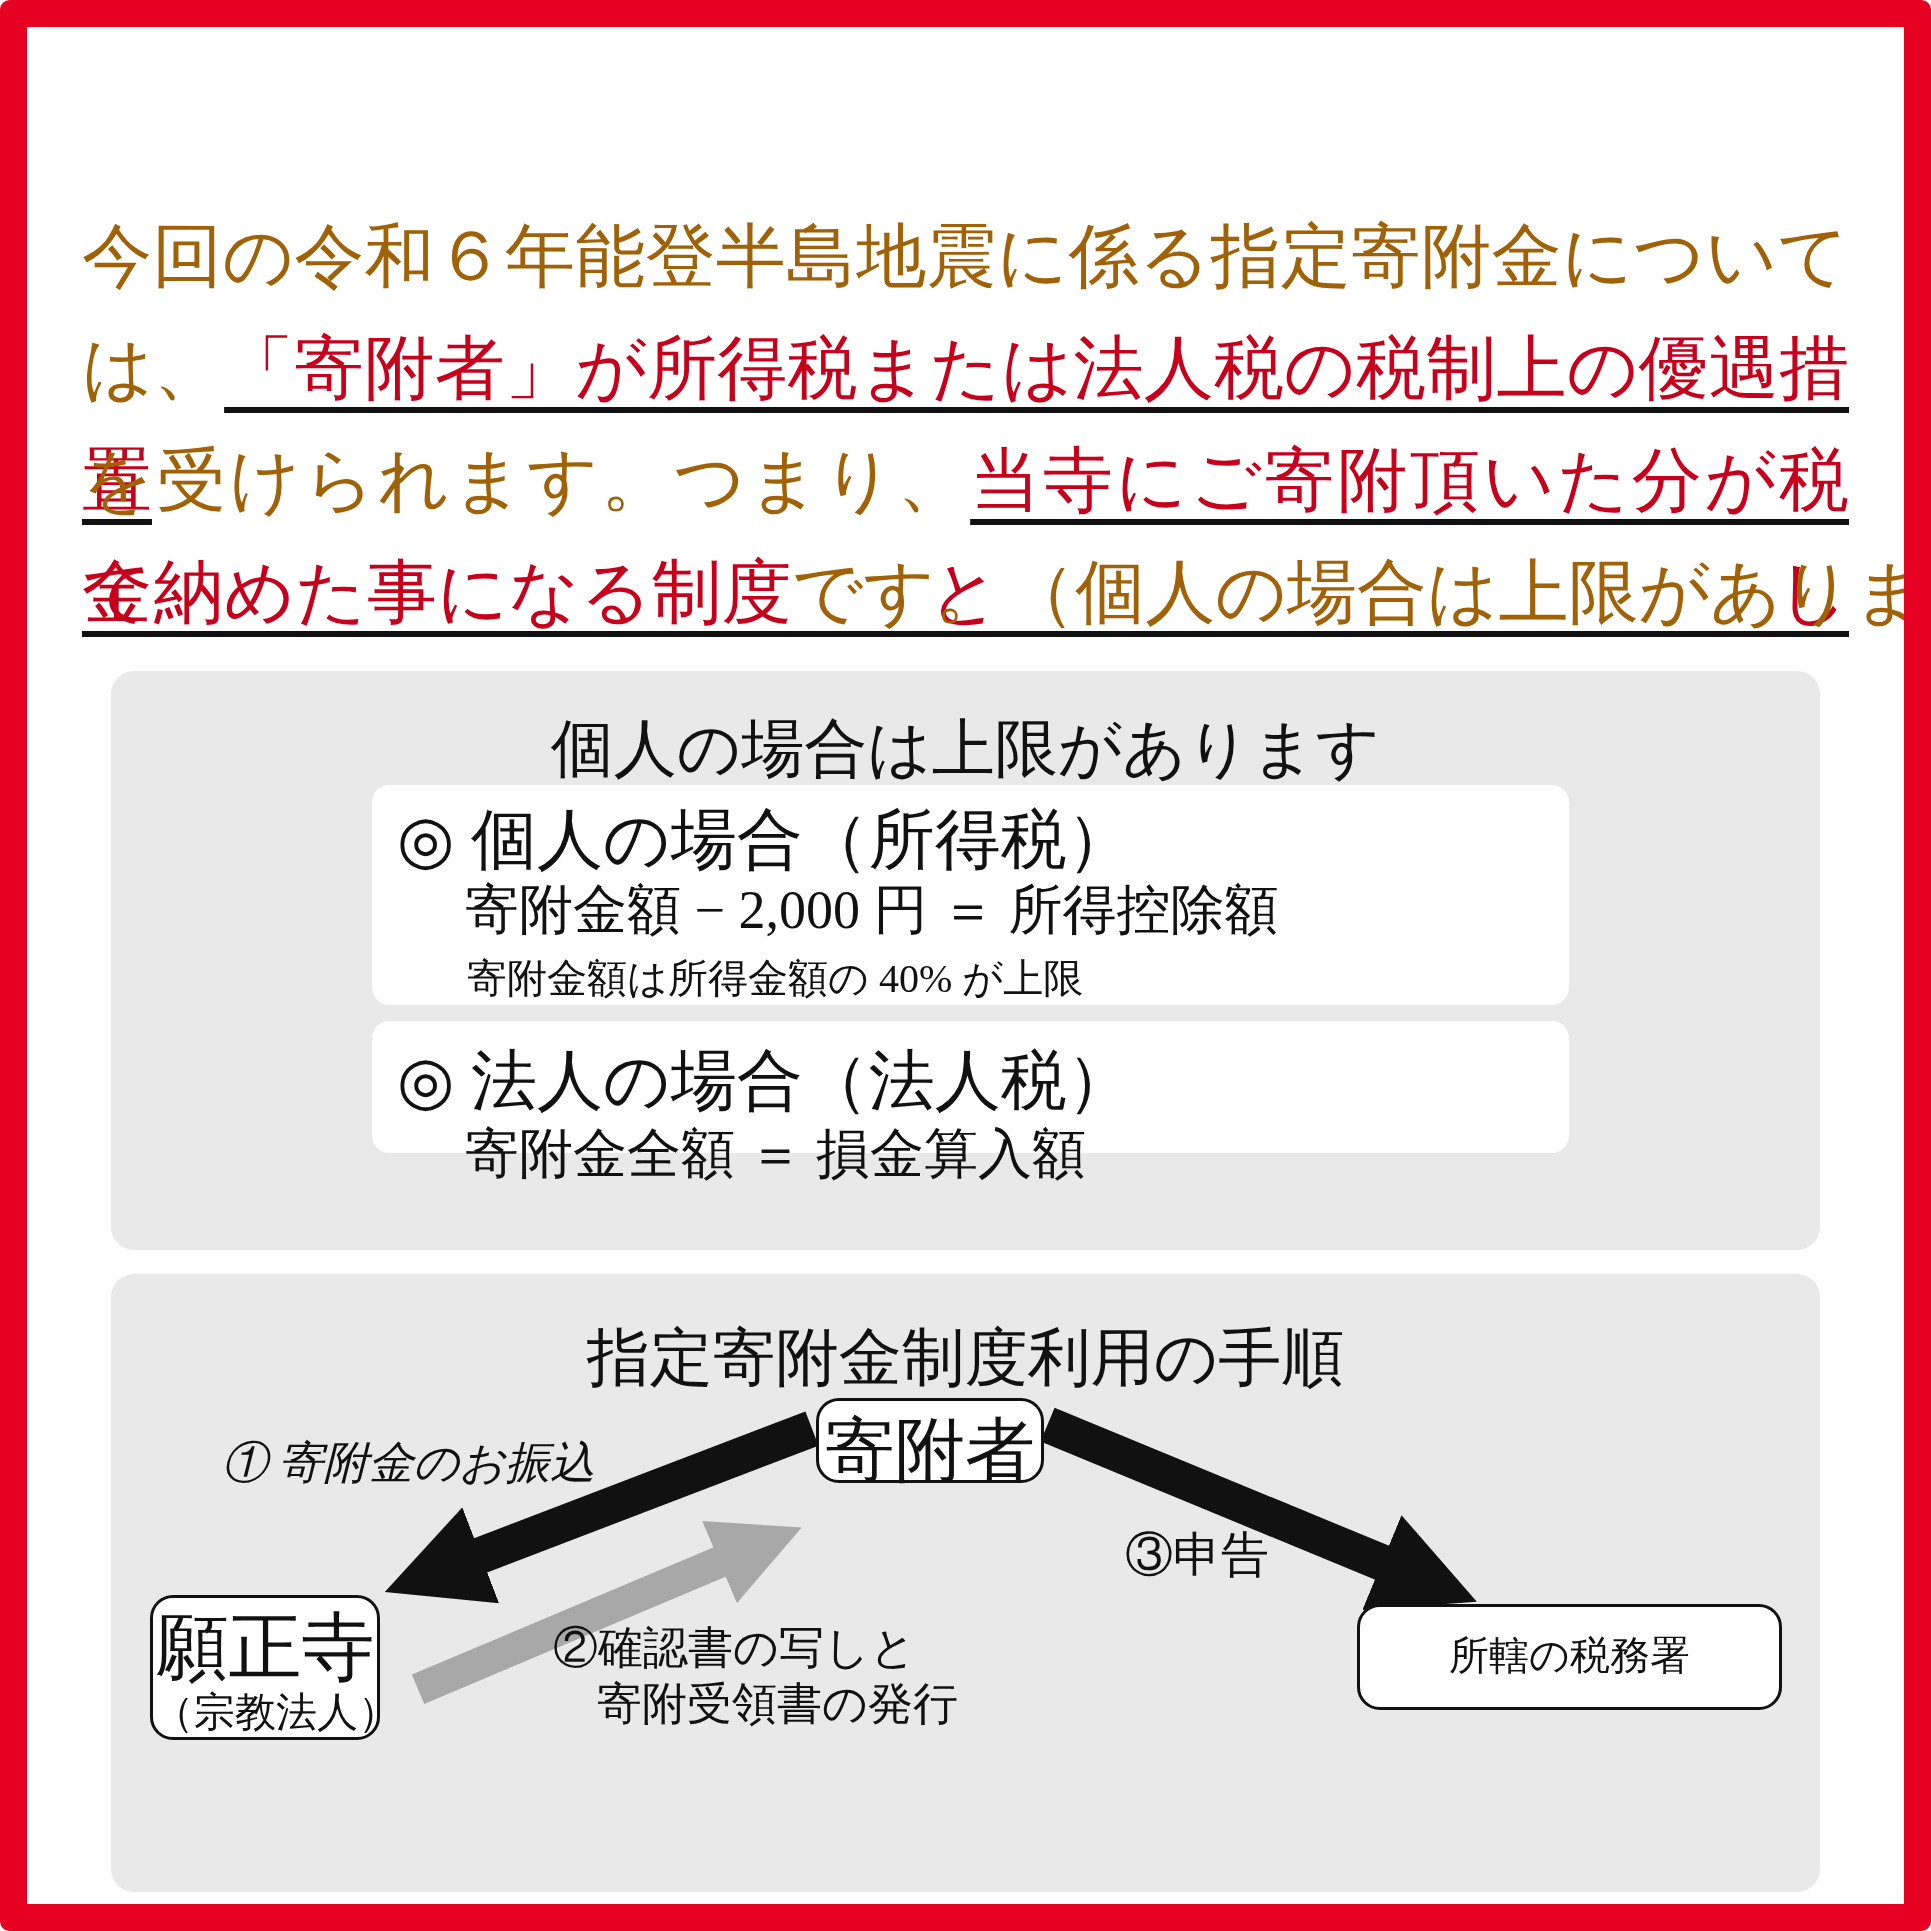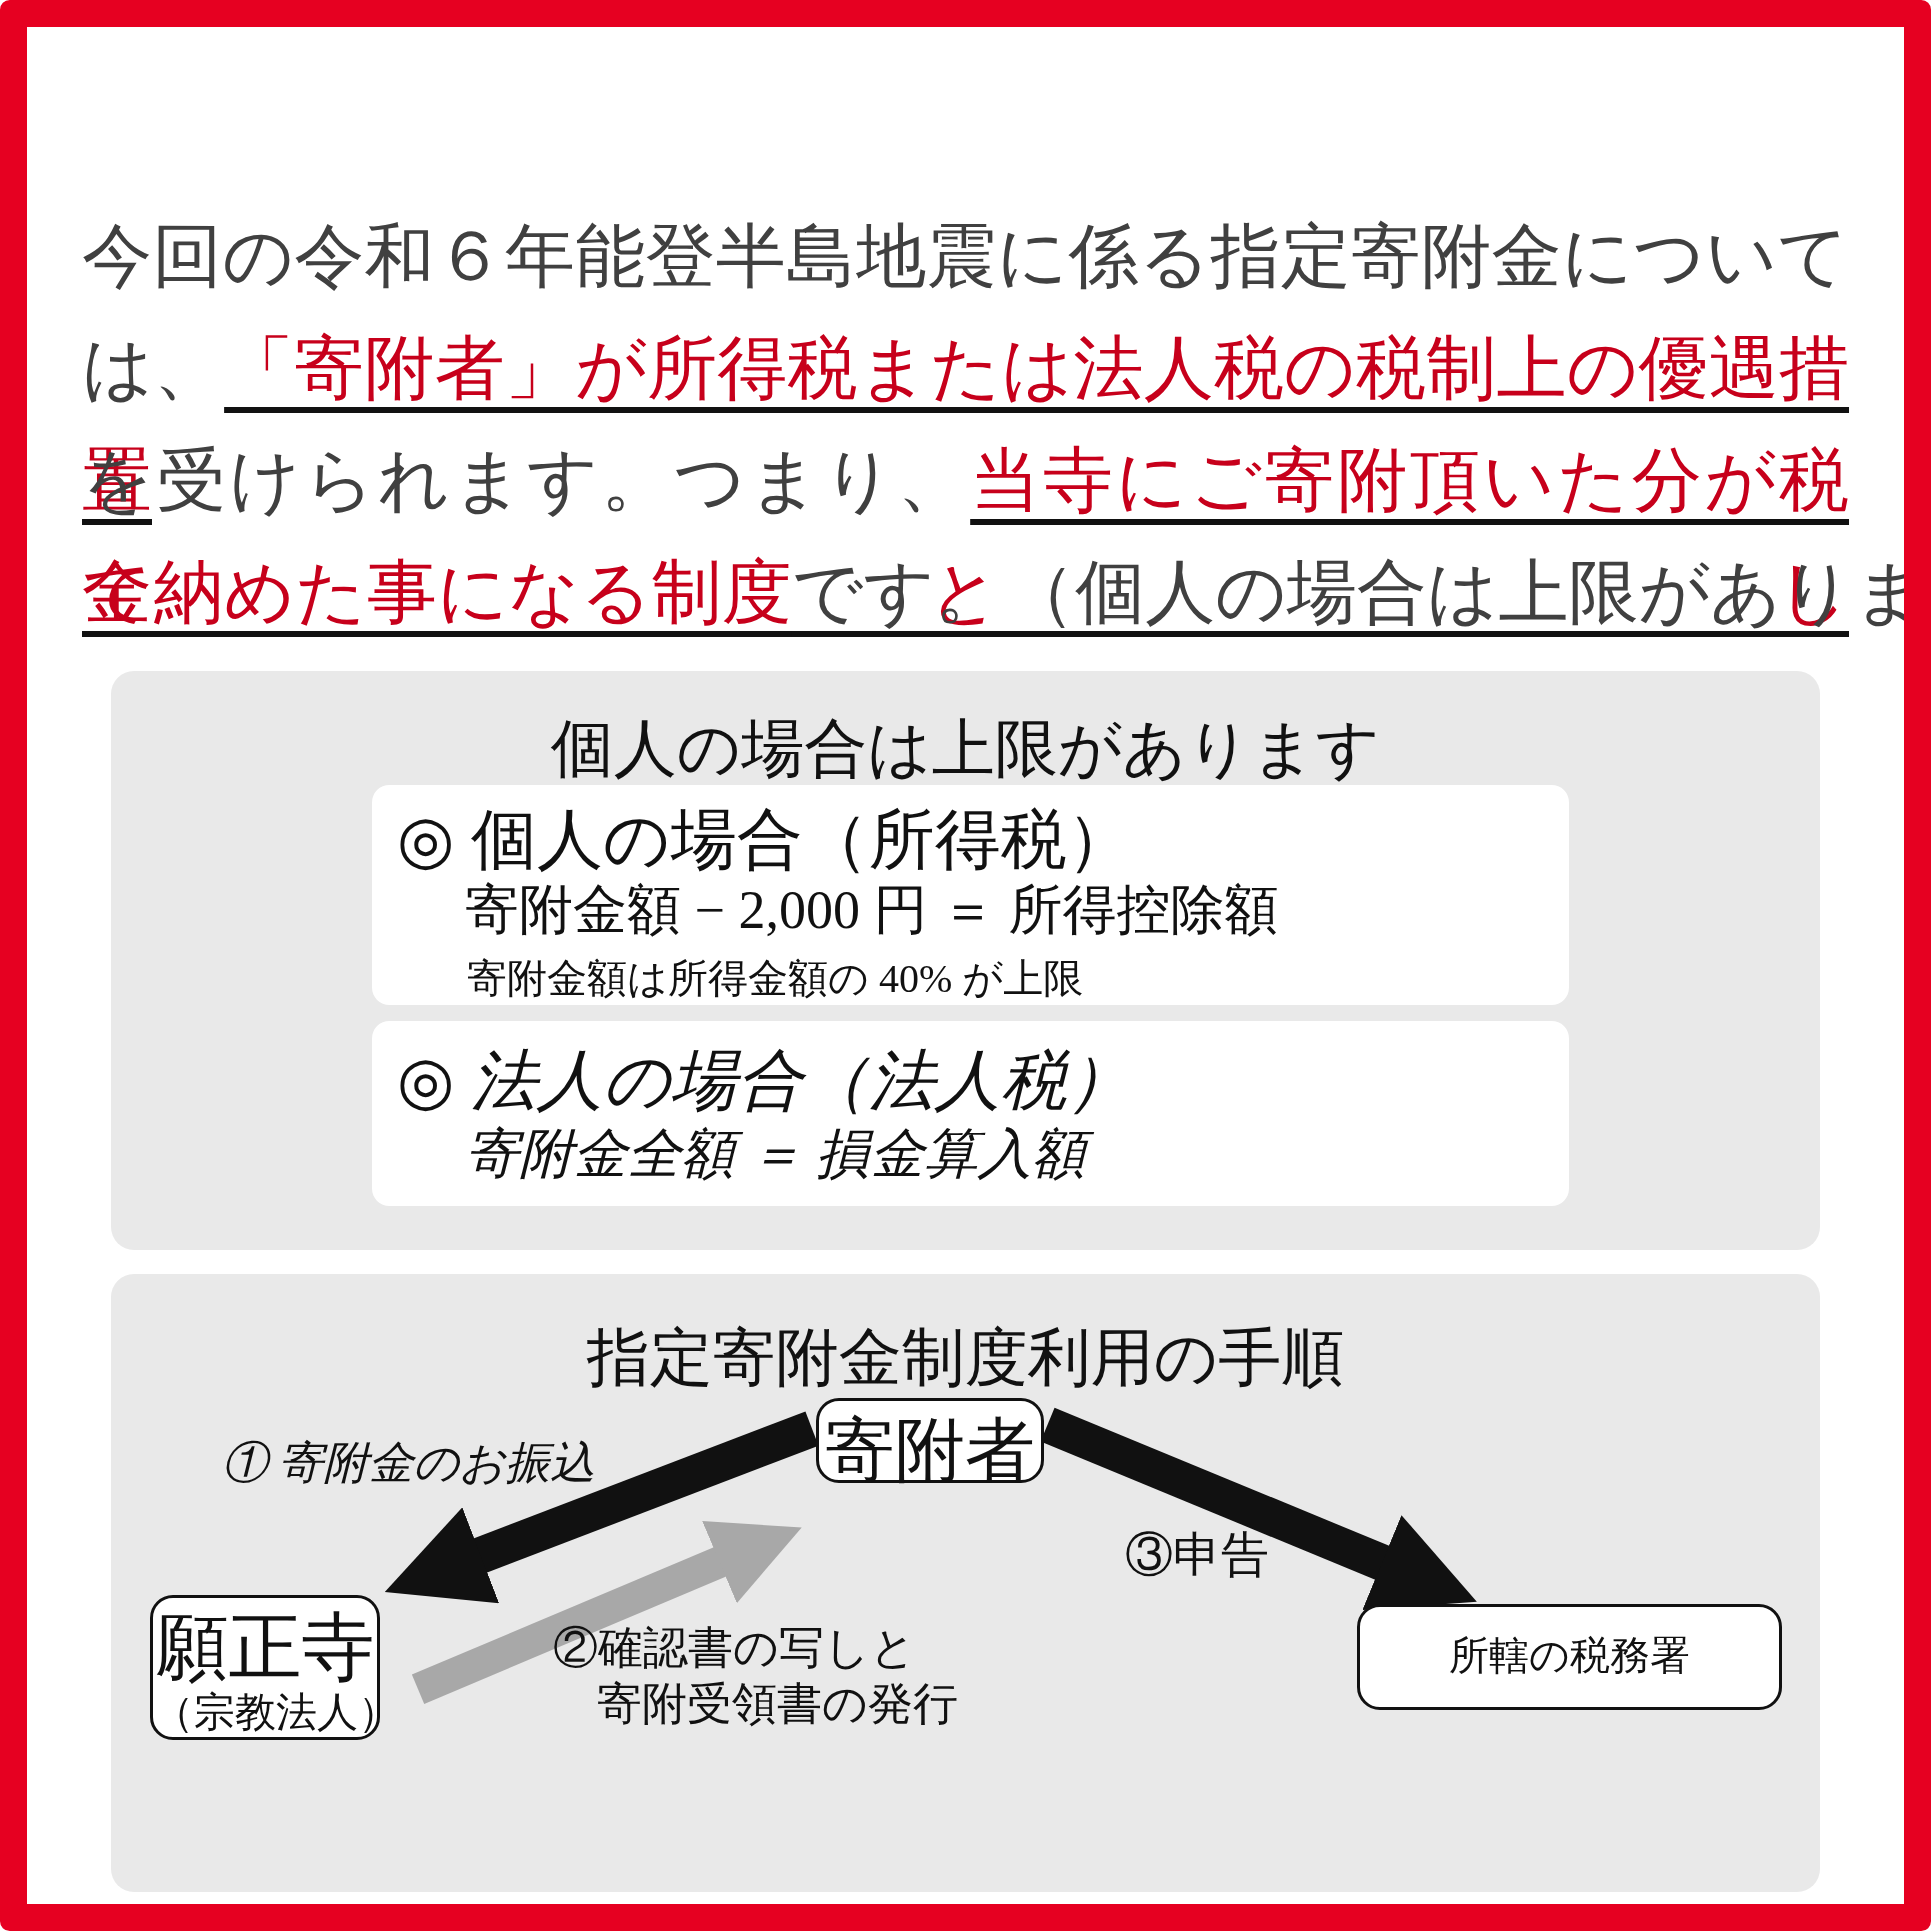--- a/index.html
+++ b/index.html
@@ -13,39 +13,39 @@
     pointer-events:none;z-index:50;
   }
   .title{
     position:absolute;top:50px;left:0;width:100%;text-align:center;
     font-size:98px;letter-spacing:1.9px;white-space:nowrap;
   }
   
   .para{position:absolute;left:82px;top:201px;width:1767px;font-size:70px;line-height:112px;}
   .para-line{height:112px;white-space:nowrap;}
   .para-line.justify{white-space:normal;text-align:justify;text-align-last:justify;}
-  .seg-plain{color:#404040;}
+  .seg-plain{color:#a16207;}
   .seg-red{
     color:#c7001b;
     text-decoration:underline;
     text-decoration-color:#111;
     text-decoration-thickness:5.8px;
     text-underline-offset:14.5px;
   }
   
   .panel{position:absolute;left:111px;width:1709px;background:#e9e9e9;border-radius:23px;}
   .panel-benefits{top:671px;height:579px;}
   .panel-procedure{top:1274px;height:618px;}
   .panel-heading{position:absolute;left:0;width:100%;text-align:center;font-size:63px;white-space:nowrap;}
   .panel-benefits .panel-heading{top:35px;}
   .panel-procedure .panel-heading{top:41px;}
   
   .whitebox{position:absolute;left:261px;width:1197px;background:#ffffff;border-radius:17.4px;}
   .box-individual{top:114px;height:220px;}
-  .box-corporate{top:350px;height:185px;font-style:italic;}
+  .box-corporate{top:350px;height:132px;}
   .wb-title{position:absolute;left:25px;top:9.7px;font-size:66px;white-space:nowrap;}
   .wb-formula{position:absolute;left:93px;top:89px;font-size:54px;white-space:nowrap;}
   .box-corporate .wb-title{top:15.4px;}
   .box-corporate .wb-formula{top:97px;}
   .wb-note{position:absolute;left:95px;top:166px;font-size:40px;white-space:nowrap;}
   
   .diagram-svg{position:absolute;left:0;top:0;width:1709px;height:618px;}
   .node{
     position:absolute;background:#ffffff;border:3.9px solid #111;border-radius:23px;
     text-align:center;box-sizing:border-box;z-index:5;

